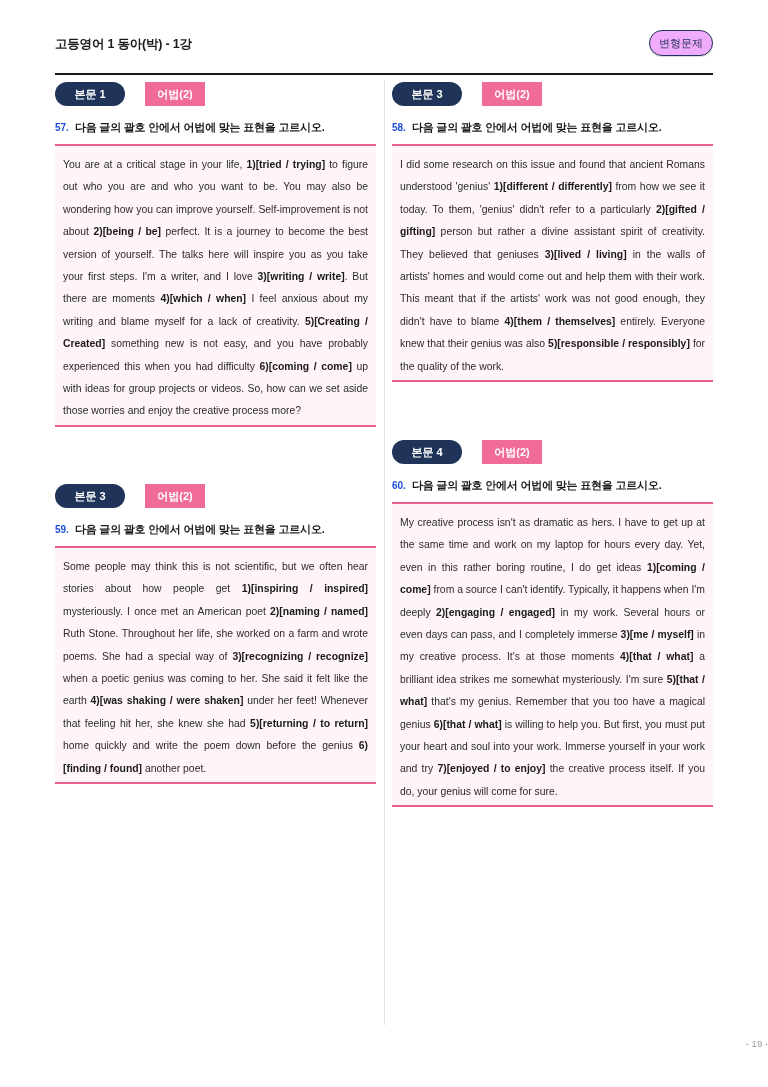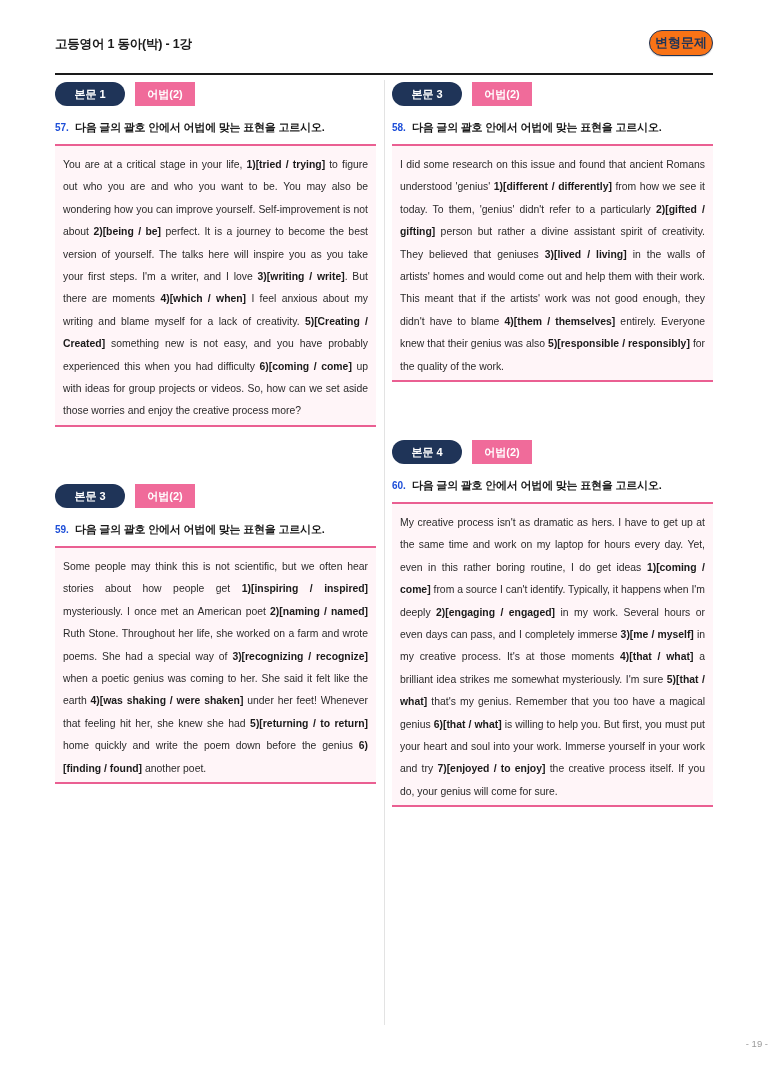--- a/index.html
+++ b/index.html
@@ -1,27 +1,27 @@
 <!DOCTYPE html>
 <html><head>
 <meta charset="utf-8">
 <style>
   * { box-sizing: border-box; margin: 0; padding: 0; }
   html, body { width: 768px; height: 1087px; background: #ffffff; }
   body { font-family: "Liberation Sans", "DejaVu Sans", sans-serif; color: #222; position: relative; overflow: hidden; }
 
   .header { position: absolute; left: 55px; top: 28px; width: 658px; height: 32px; }
   .header-title { position: absolute; left: 0; top: 8px; font-size: 12.5px; font-weight: bold; color: #1a1a1a; letter-spacing: -0.2px; }
-  .header-badge { position: absolute; right: 0; top: 2px; width: 64px; height: 26px; border: 1.5px solid #1f3458; border-radius: 13px; font-size: 13px; font-weight: bold; color: #1f3458; display: flex; align-items: center; justify-content: center; background: #f97316; box-shadow: 0 1px 1px rgba(0,0,0,0.15); }
+  .header-badge { position: absolute; right: 0; top: 2px; width: 64px; height: 26px; border: 1.5px solid #1f3458; border-radius: 13px; font-size: 11px; font-weight: normal; color: #1f3458; display: flex; align-items: center; justify-content: center; background: #f0abfc; box-shadow: 0 1px 1px rgba(0,0,0,0.15); }
   .header-rule { position: absolute; left: 55px; top: 73px; width: 658px; height: 2px; background: #1a1a1a; }
 
   .col-divider { position: absolute; left: 384px; top: 80px; width: 1px; height: 945px; background: #e3e3e3; }
 
   .section { position: absolute; width: 321px; }
-  .tags { display: flex; gap: 10px; height: 24px; }
+  .tags { display: flex; gap: 20px; height: 24px; }
   .tag-main { width: 70px; height: 24px; border-radius: 12px; background: #1f3458; color: #fff; font-size: 11px; font-weight: bold; display: flex; align-items: center; justify-content: center; }
   .tag-sub { width: 60px; height: 24px; border-radius: 0; background: #f06b9a; color: #fff; font-size: 11px; font-weight: bold; display: flex; align-items: center; justify-content: center; }
 
   .question { margin-top: 14px; display: flex; align-items: baseline; gap: 6px; padding-left: 0; }
   .q-num { font-size: 10px; font-weight: bold; color: #1d4ed8; }
   .q-text { font-size: 11px; font-weight: bold; color: #1a1a1a; letter-spacing: -0.2px; }
   .q-rule { margin-top: 9px; height: 2px; background: #ea5f92; }
 
   .passage { background: #fff5f8; padding: 8px 8px 2px 8px; font-size: 10.4px; line-height: 22.4px; color: #2a2a2a; text-align: justify; }
   .passage b { font-weight: bold; color: #1a1a1a; }

